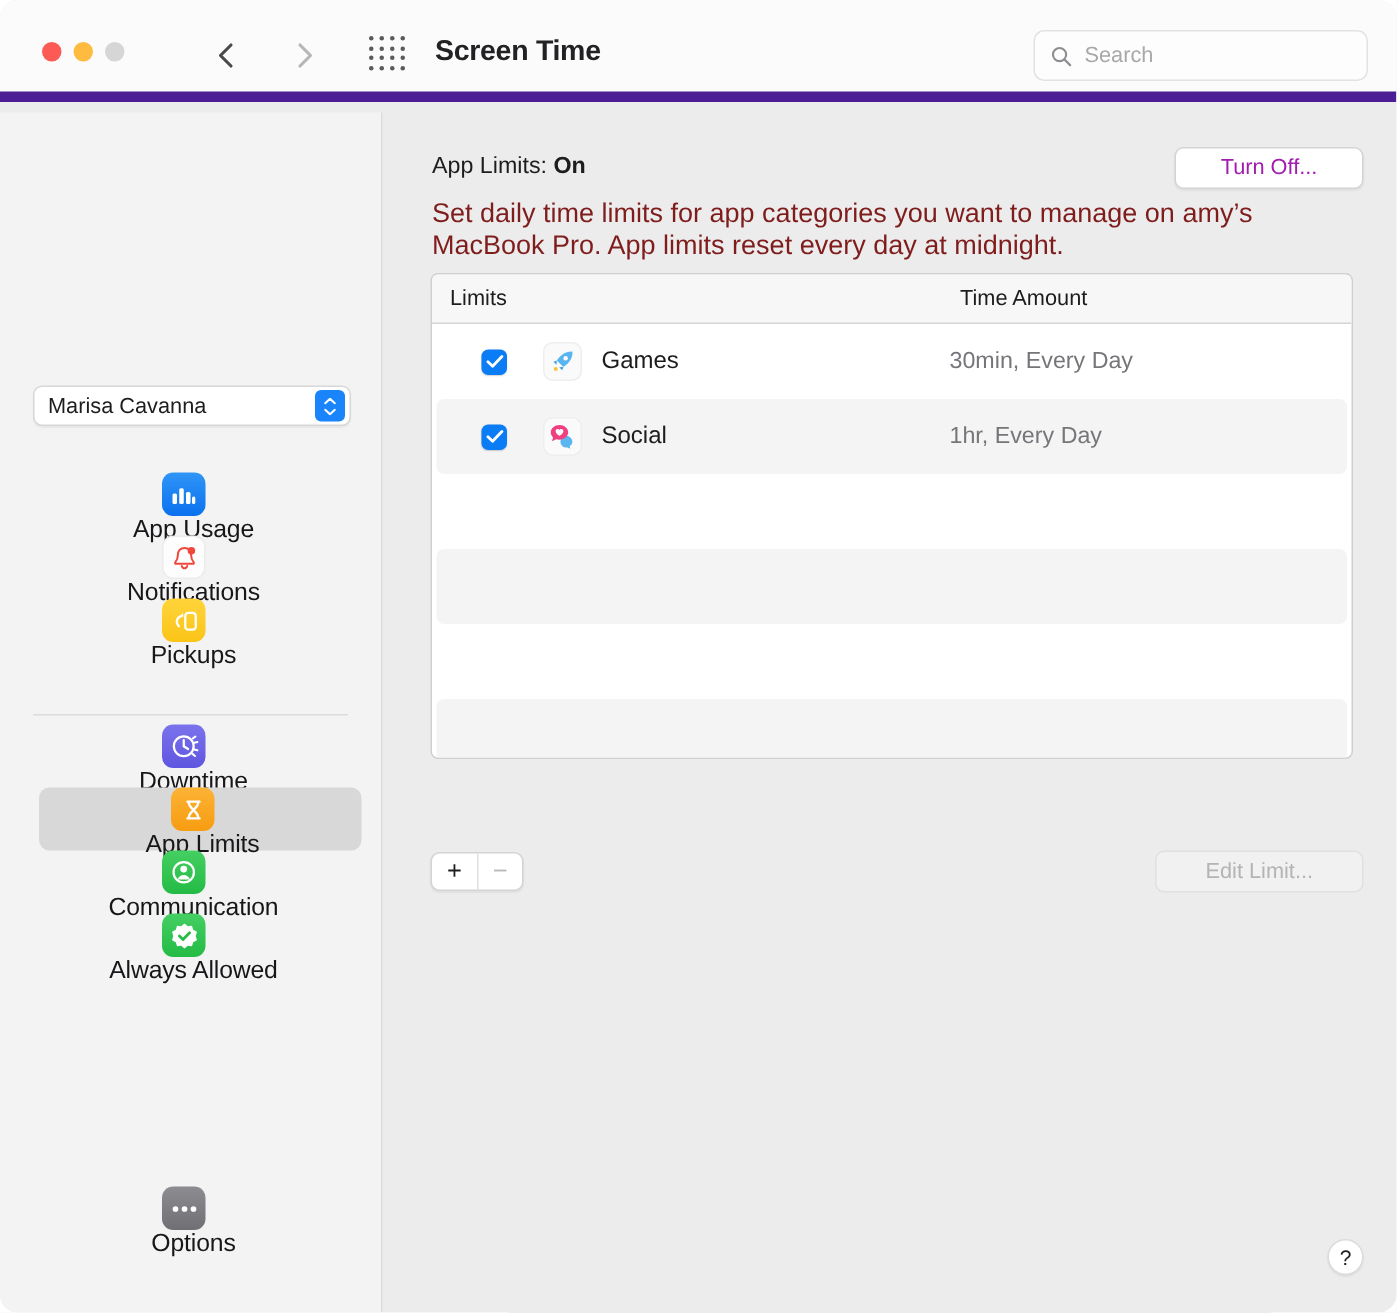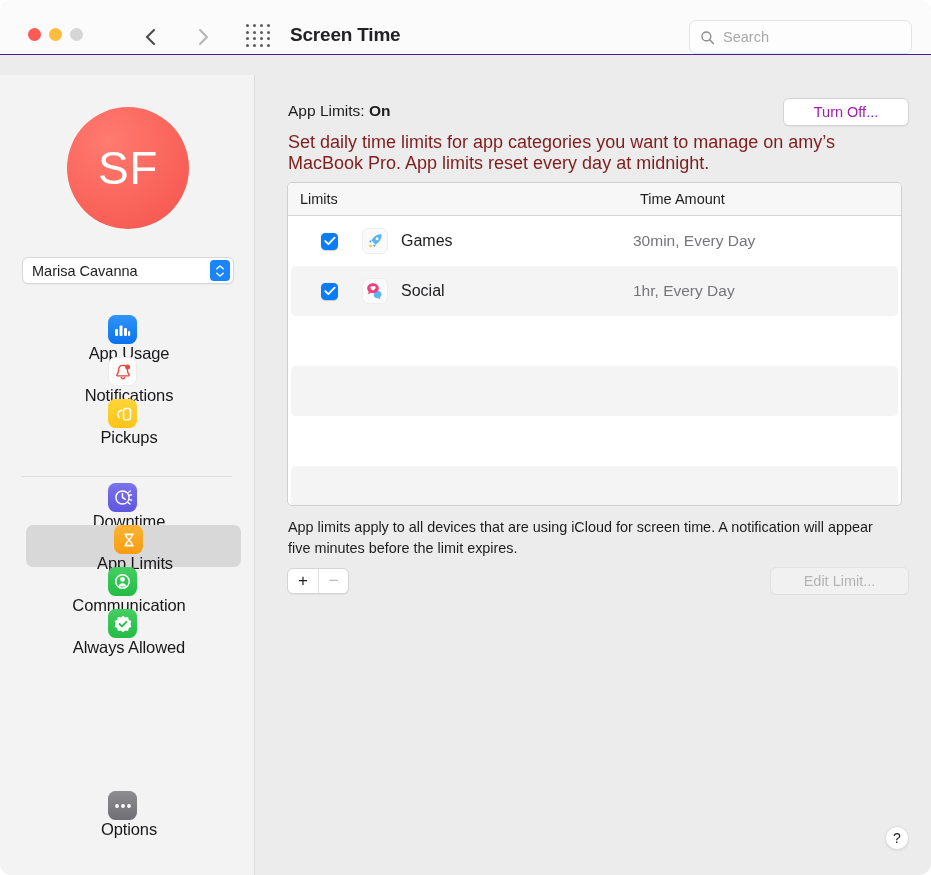--- a/index.html
+++ b/index.html
@@ -13,23 +13,23 @@
     position: relative;
     width: 931px; height: 875px;
     border-radius: 12px;
     overflow: hidden;
     background: #ececec;
   }
 
   
   #titlebar {
     position: absolute; left: 0; top: 0;
-    width: 931px; height: 55px;
+    width: 931px; height: 68px;
     background: #fbfbfb;
-    border-bottom: 1px solid #4c1d95;
+    border-bottom: 7px solid #4c1d95;
   }
   #traffic { position: absolute; left: 28px; top: 28px; display: flex; gap: 8px; }
   .light { width: 13px; height: 13px; border-radius: 50%; }
   .light.red    { background: #fc5a54; }
   .light.yellow { background: #fdbc40; }
   .light.gray   { background: #d6d6d6; }
 
   .navarrow {
     position: absolute; top: 22px;
     width: 26px; height: 30px;
@@ -290,23 +290,20 @@
       <svg class="mag" viewBox="0 0 16 16">
         <circle cx="6.8" cy="6.8" r="4.7" fill="none" stroke="#8e8e92" stroke-width="1.5"></circle>
         <line x1="10.3" y1="10.3" x2="14.3" y2="14.3" stroke="#8e8e92" stroke-width="1.6" stroke-linecap="round"></line>
       </svg>
       <input id="search-input" type="text" placeholder="Search" style="">
     </div>
   </div>
 
   <div id="sidebar">
 
-    <div id="avatar">
-      <span id="avatar-initials">SF</span>
-    </div>
 
     <div id="user-popup">
       <span id="user-popup-label">Marisa Cavanna</span>
       <span id="user-popup-stepper">
         <svg class="chev" viewBox="0 0 10 6">
             <path d="M1 4.6 L5 1 L9 4.6" fill="none" stroke="#ffffff" stroke-width="1.7" stroke-linecap="round" stroke-linejoin="round"></path>
           </svg>
         <svg class="chev" viewBox="0 0 10 6">
             <path d="M1 1.4 L5 5 L9 1.4" fill="none" stroke="#ffffff" stroke-width="1.7" stroke-linecap="round" stroke-linejoin="round"></path>
           </svg>
@@ -482,21 +479,20 @@
         <span class="row-name">Social</span>
         <span class="row-time">1hr, Every Day</span>
       </div>
 
       <div class="trow empty"></div>
       <div class="trow empty alt"></div>
       <div class="trow empty"></div>
       <div class="trow empty alt"></div>
     </div>
 
-    <div id="footnote">App limits apply to all devices that are using iCloud for screen time. A notification will appear five minutes before the limit expires.</div>
 
     <div id="addremove">
       <span class="seg plus">+</span>
       <span class="seg minus">−</span>
     </div>
 
     <button id="edit-limit-btn">Edit Limit...</button>
 
     <div id="help-btn">?</div>
   </div>

